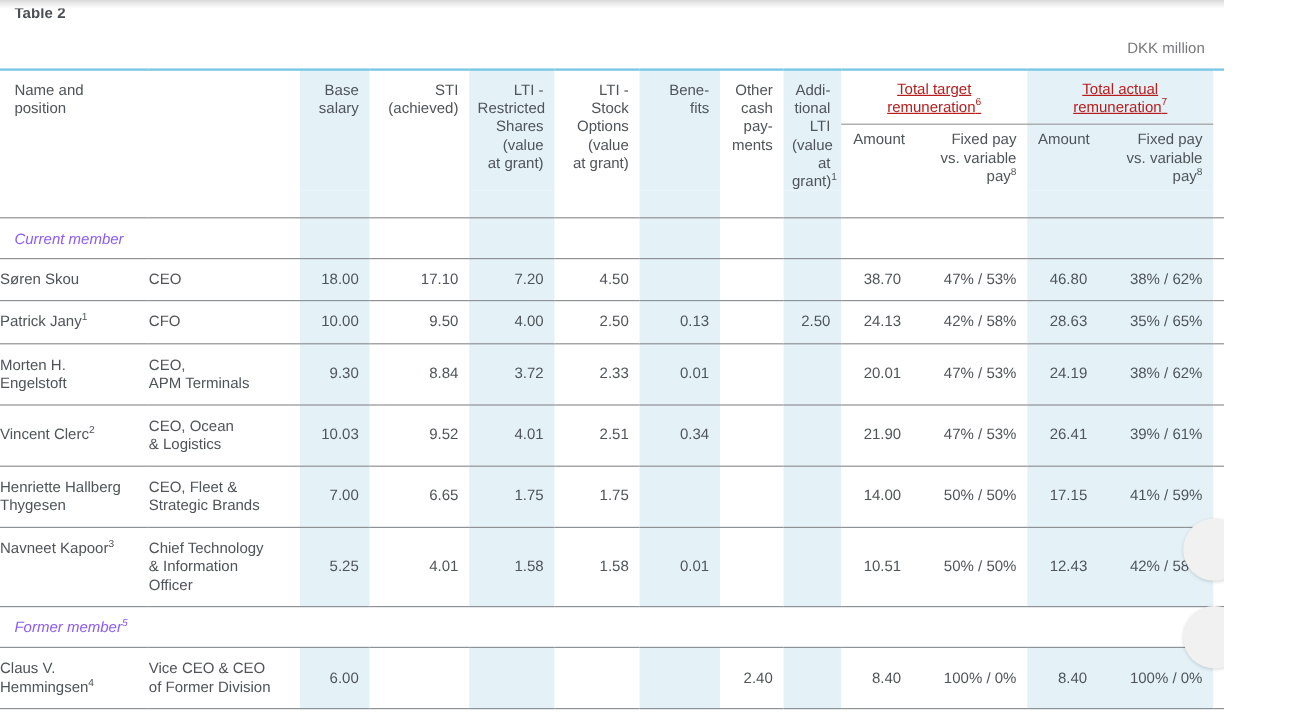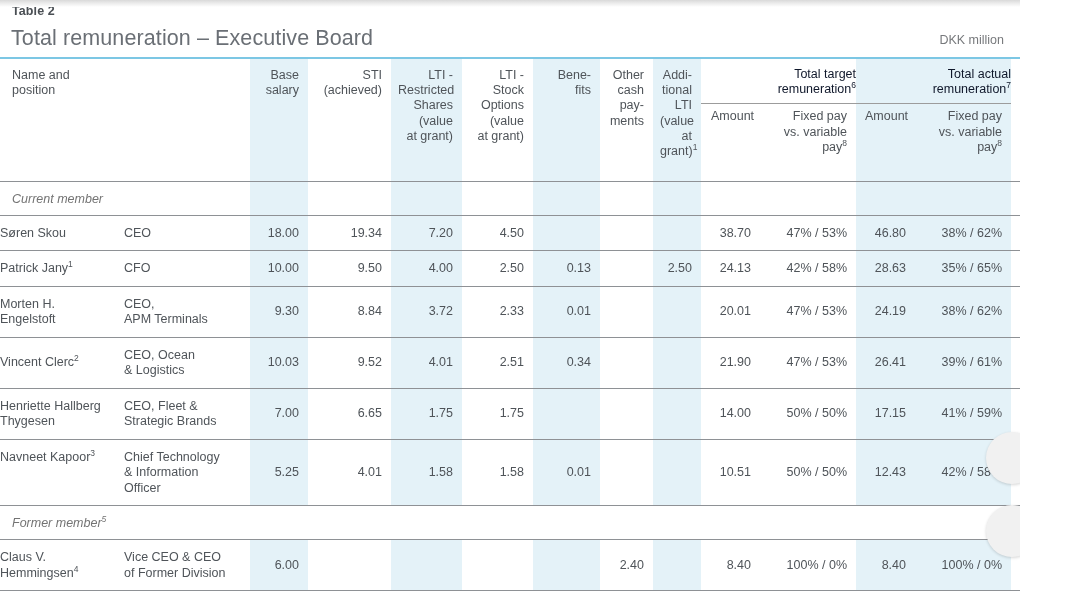--- a/index.html
+++ b/index.html
@@ -100,25 +100,26 @@
   
   .sh { background: #e4f2f8; }
 
   
   .hdr-top-line td, .hdr-top-line th {
     border-top: 2.5px solid #7cc7e4;
     margin-top: 36px;
   }
 
   .hgroup {
-    text-align: right;
+    text-align: center;
     font-size: 12.5px;
-    color: #0f172a;
+    color: #b91c1c;
     padding: 8px 0 3px 0 !important;
     line-height: 15px;
+    text-decoration: underline;
   }
   .hgroup-rule {
     border-bottom: 1px solid #9c9c9c;
   }
 
   .hcell {
     text-align: right;
     line-height: 15.2px;
     padding: 9px 9px 0 7px !important;
     color: #4f5459;
@@ -132,21 +133,21 @@
   }
 
   .hdr-spacer td { height: 22px; }
 
   .hdr-bottom-line td { border-bottom: 1.4px solid #8e9195; }
 
   
   .section-row td {
     font-style: italic;
     font-size: 12.5px;
-    color: #737373;
+    color: #8b5cf6;
     padding: 10px 0 9px 12px !important;
     border-bottom: 1.4px solid #8e9195;
   }
   .section-row td.sec-pad { padding-left: 0 !important; }
 
   
   tr.drow td {
     border-bottom: 1.2px solid #8e9195;
     padding: 10px 0 9px 0;
     line-height: 15.5px;
@@ -181,21 +182,20 @@
   #fab-2 { right: -18px; top: 505px; }
 </style>
 </head>
 <body>
 
 <div id="page">
 
   <div class="top-edge"></div>
 
   <div class="table-label">Table 2</div>
-  <div class="table-title">Total remuneration – Executive Board</div>
   <div class="unit-label">DKK million</div>
 
   <div class="tbl-wrap">
   <table class="rem">
     <colgroup>
       <col class="c-name">
           <col class="c-pos">
           <col class="c-base">
           <col class="c-sti">
       <col class="c-ltirs">
@@ -320,21 +320,21 @@
       <td class="sec-pad"></td>
       <td class="sh sec-pad"></td>
       <td class="sh sec-pad"></td>
       <td class="sec-pad"></td>
     </tr>
 
     <tr class="drow">
       <td class="name">Søren Skou</td>
       <td class="pos">CEO</td>
       <td class="num sh">18.00</td>
-      <td class="num">19.34</td>
+      <td class="num">17.10</td>
       <td class="num sh">7.20</td>
       <td class="num">4.50</td>
       <td class="num sh"></td>
       <td class="num"></td>
       <td class="num sh"></td>
       <td class="num">38.70</td>
       <td class="num">47% / 53%</td>
       <td class="num sh">46.80</td>
       <td class="num sh">38% / 62%</td>
       <td></td>

